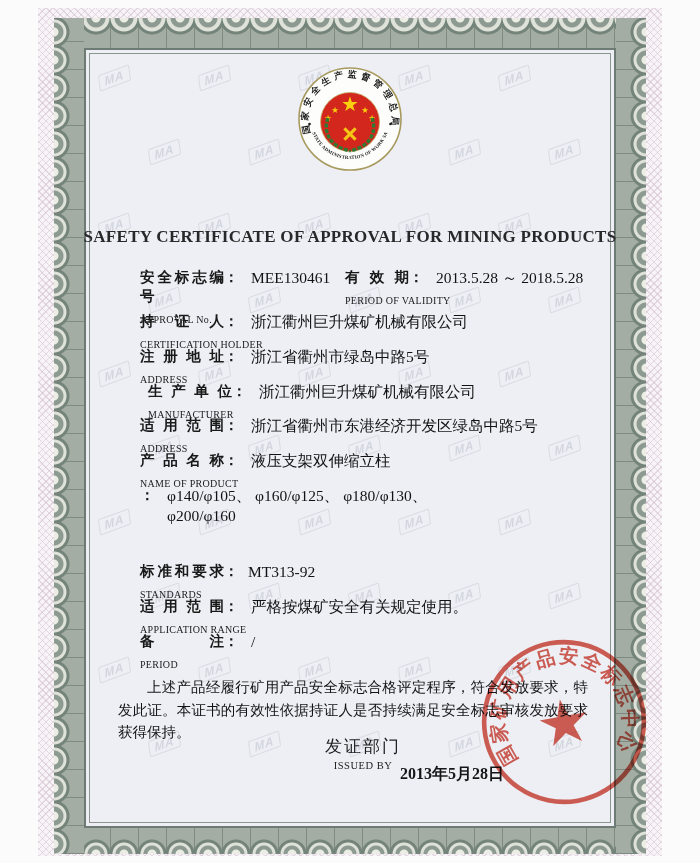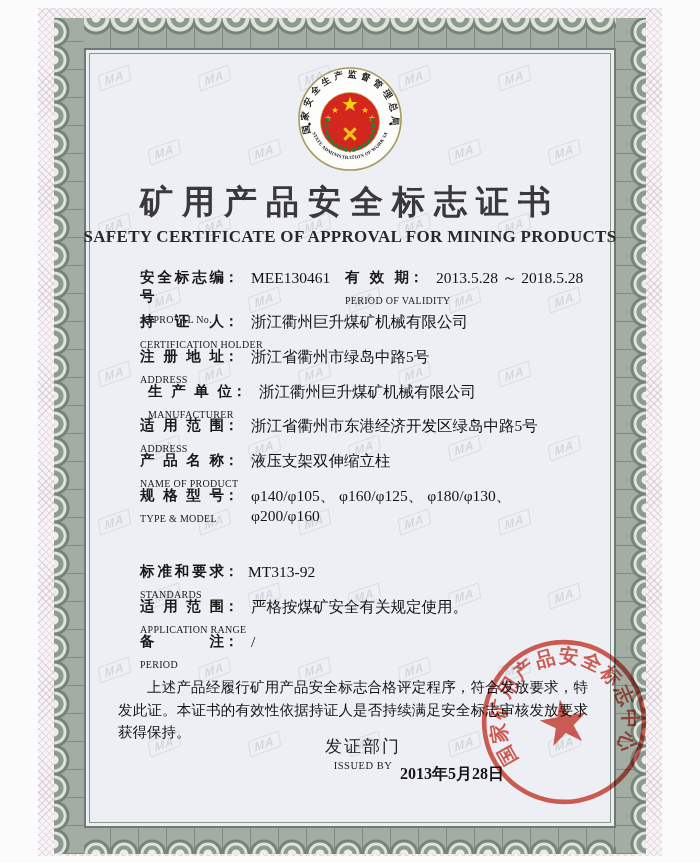--- a/index.html
+++ b/index.html
@@ -148,21 +148,20 @@
     <text x="75" y="55" text-anchor="middle" font-size="8.5" fill="#f8d00d">★</text>
     <path d="M 31 52 C 27 63 30 74 42 81 C 46 83 50 84 53 85" fill="none" stroke="#2f7a33" stroke-width="3.4" stroke-dasharray="4 1.6"></path>
     <path d="M 75 52 C 79 63 76 74 64 81 C 60 83 56 84 53 85" fill="none" stroke="#2f7a33" stroke-width="3.4" stroke-dasharray="4 1.6"></path>
     <g>
       <rect x="45" y="66.5" width="16" height="3" fill="#f3c515" transform="rotate(45 53 68)"></rect>
       <rect x="45" y="66.5" width="16" height="3" fill="#f3c515" transform="rotate(-45 53 68)"></rect>
       <circle cx="53" cy="68" r="2.2" fill="#f3c515"></circle>
     </g>
   </svg>
 
-  <div class="title-cn">矿用产品安全标志证书</div>
   <div class="title-en">SAFETY CERTIFICATE OF APPROVAL FOR MINING PRODUCTS</div>
 
   <div class="frow" style="left:140px;top:268px;">
     <div class="lblwrap w84">
       <div class="lblzh w84">安全标志编号</div>
       <div class="lblen">APPROVAL No.</div>
     </div>
     <div class="colon">：</div>
     <div class="val">MEE130461</div>
   </div>
@@ -214,24 +213,20 @@
   <div class="frow" style="left:140px;top:451px;">
     <div class="lblwrap w84">
       <div class="lblzh w84">产品名称</div>
       <div class="lblen">NAME OF PRODUCT</div>
     </div>
     <div class="colon">：</div>
     <div class="val">液压支架双伸缩立柱</div>
   </div>
 
   <div class="frow" style="left:140px;top:486px;">
-    <div class="lblwrap w84">
-      <div class="lblzh w84">规格型号</div>
-      <div class="lblen">TYPE &amp; MODEL</div>
-    </div>
     <div class="colon">：</div>
     <div class="val">
       <div>φ140/φ105、 φ160/φ125、 φ180/φ130、</div>
       <div>φ200/φ160</div>
     </div>
   </div>
 
   <div class="frow" style="left:140px;top:562px;">
     <div class="lblwrap w84">
       <div class="lblzh w84">标准和要求</div>

